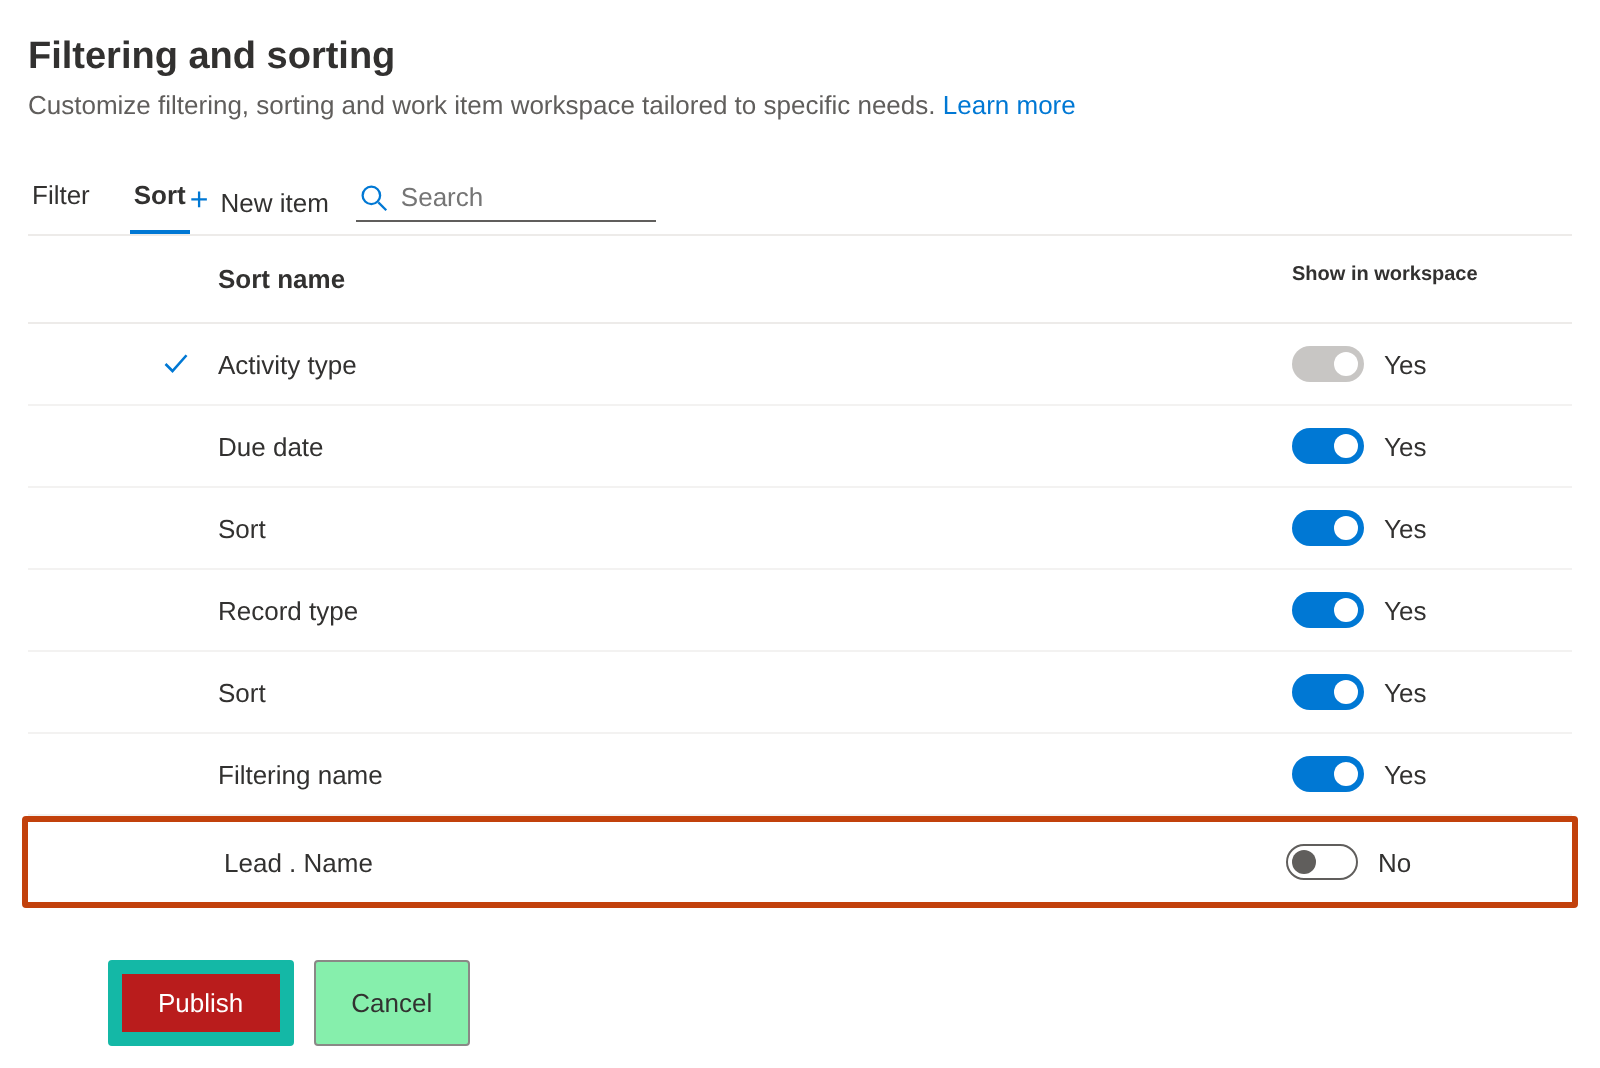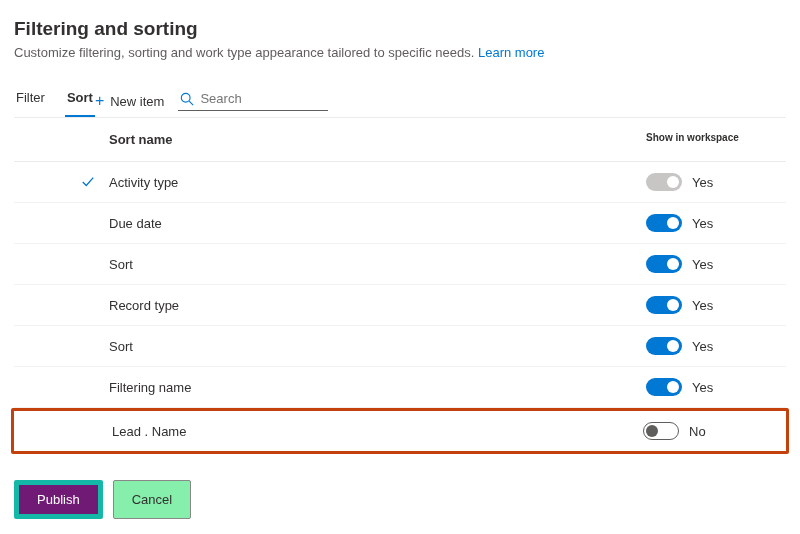--- a/index.html
+++ b/index.html
@@ -31,30 +31,30 @@
     .workspace-cell { width: 140px; display: flex; align-items: center; gap: 10px; font-size: 13px; }
     .toggle { width: 36px; height: 18px; border-radius: 9px; position: relative; cursor: pointer; }
     .toggle.on { background: #0078d4; }
     .toggle.on.disabled { background: #c8c6c4; }
     .toggle.off { background: #fff; border: 1px solid #605e5c; }
     .toggle-thumb { width: 12px; height: 12px; border-radius: 50%; background: #fff; position: absolute; top: 3px; }
     .toggle.on .toggle-thumb { right: 3px; }
     .toggle.off .toggle-thumb { left: 2px; top: 2px; background: #605e5c; }
     .footer { margin-top: 26px; display: flex; gap: 10px; }
     .btn { padding: 7px 18px; font-size: 13px; border-radius: 2px; cursor: pointer; }
-    .btn-primary { background: #701a75; color: #fff; border: 5px solid #14b8a6; }
+    .btn-primary { background: #b91c1c; color: #fff; border: 7px solid #14b8a6; margin-left: 40px; }
     .btn-secondary { background: #86efac; color: #323130; border: 1px solid #8a8886; }
   </style>
 </head>
 <body>
 
 <div class="container">
   <h1 class="page-title">Filtering and sorting</h1>
   <p class="page-subtitle">
-    <span>Customize filtering, sorting and work type appearance tailored to specific needs.</span>
+    <span>Customize filtering, sorting and work item workspace tailored to specific needs.</span>
     <a>Learn more</a>
   </p>
 
   <div class="toolbar">
     <div class="tabs">
       <div class="tab">Filter</div>
       <div class="tab active">Sort</div>
     </div>
     <div class="toolbar-right">
       <div class="new-sort">

